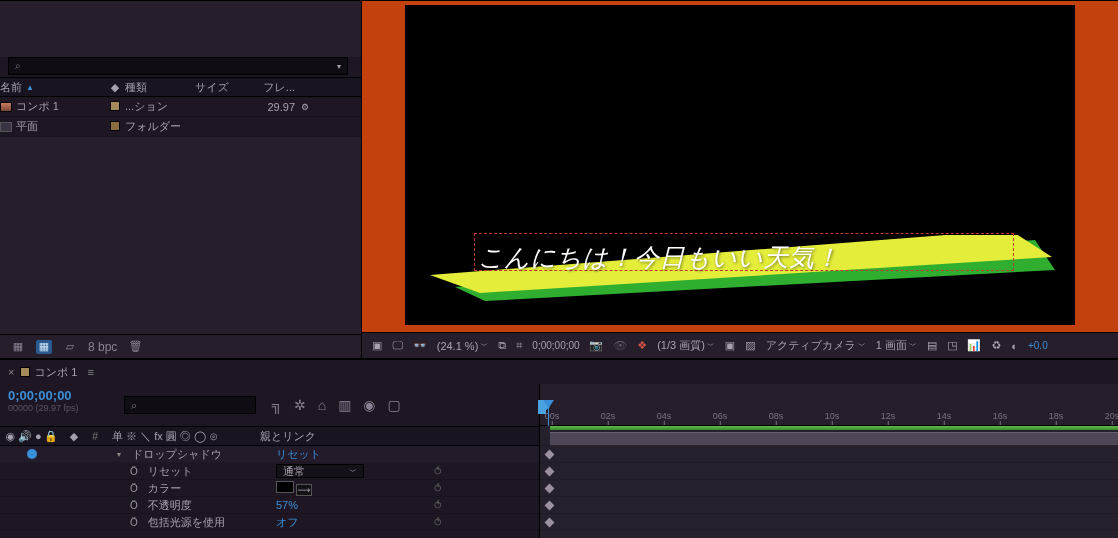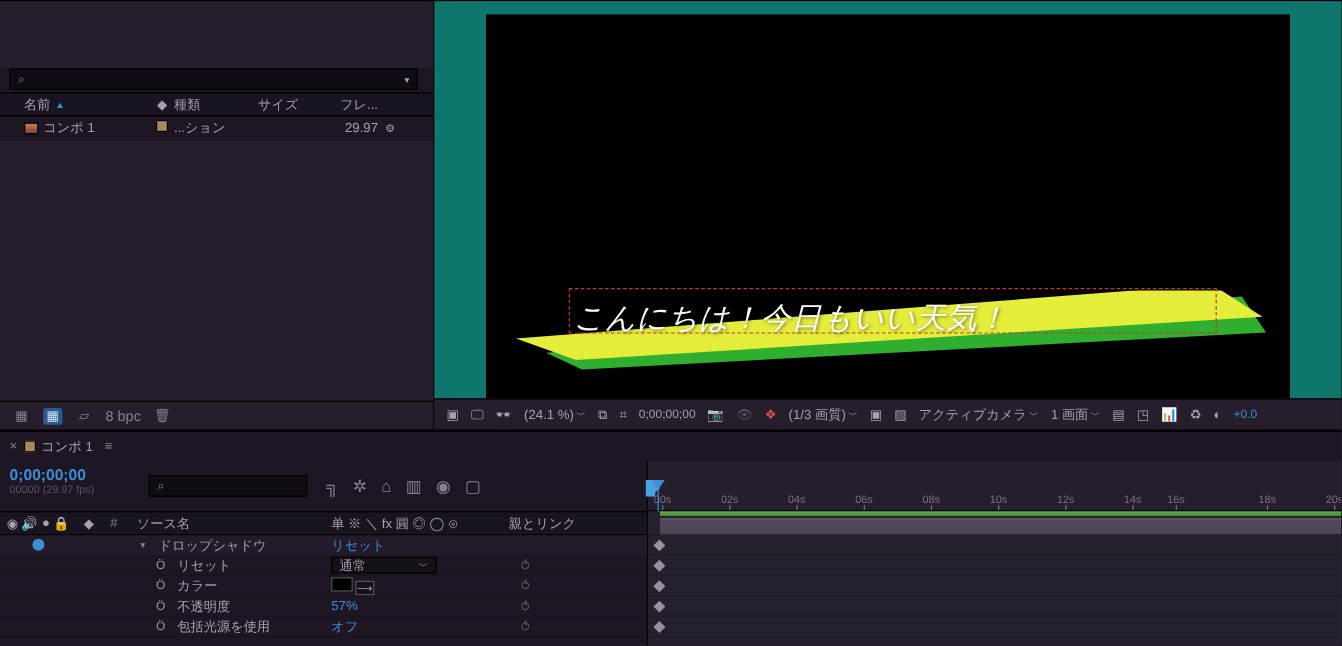--- a/index.html
+++ b/index.html
@@ -5,42 +5,42 @@
   * { box-sizing: border-box; margin: 0; padding: 0; font-family: "Hiragino Kaku Gothic Pro", "Yu Gothic", "Meiryo", sans-serif; font-size: 11px; color: #a8a0ad; }
   html, body { width: 1118px; height: 538px; background: #261e2b; overflow: hidden; }
   .root { display: flex; flex-direction: column; height: 100%; }
 
   
   .top { display: flex; height: 358px; }
   .project-panel { width: 362px; background: #1e1723; display: flex; flex-direction: column; border-right: 1px solid #000; border-top: 1px solid #000;}
   .project-spacer { height: 56px; background: #261e2b; }
   .project-search { margin: 0 8px 2px 8px; background: #0f0c14; border: 1px solid #000; height: 18px; display: flex; align-items: center; padding: 0 6px; width: 340px;}
   .project-search .mag { color:#777; font-size:10px; margin-right:4px;}
-  .project-header, .project-row { display: flex; align-items: center; height: 20px; padding: 0 20px; }
+  .project-header, .project-row { display: flex; align-items: center; height: 20px; padding: 0 0; }
   .project-header { background: #1a1420; border-top: 1px solid #000; border-bottom: 1px solid #000; }
   .project-row { border-bottom: 1px solid rgba(0,0,0,0.2); }
   .col-name { width: 105px; display:flex; align-items:center; gap:4px;}
   .col-arrow { color:#3a8fd9; font-size:8px;}
   .col-tag { width: 20px; text-align:center;}
   .col-type { width: 70px; }
   .col-size { width: 55px; padding-right:6px;}
   .col-frame { width: 45px; text-align:right;}
   .col-extra { width: 20px; text-align:center;}
   .icon-comp { width:12px; height:10px; background:linear-gradient(#c97a5d,#7a4636); border:1px solid #000; display:inline-block;}
   .icon-folder { width:12px; height:10px; background:#3b3342; border:1px solid #555; display:inline-block;}
   .label-sq { width:10px; height:10px; background:#a48a58; border:1px solid #000; display:inline-block;}
   .label-sq.brown { background:#8a6b3d;}
   .project-body { flex:1; background:#261e2b;}
   .project-footer { height: 24px; background: #261e2b; display:flex; align-items:center; gap:10px; padding: 0 10px; border-top:1px solid #000;}
   .pf-icon { width:16px; height:14px; display:flex; align-items:center; justify-content:center; font-size:11px; color:#8a8092;}
   .pf-icon.blue { background:#2a5a8f; color:#cfe3f2; border-radius:2px; padding:0 2px;}
 
   
   .viewer { flex:1; display:flex; flex-direction:column; border-top: 1px solid #000;}
-  .canvas-wrap { flex:1; background:#0f766e; display:flex; align-items:flex-end; justify-content:center; padding:4px 4px 0 4px;}
+  .canvas-wrap { flex:1; background:#c2410c; display:flex; align-items:flex-start; justify-content:center; padding:4px 4px 0 4px;}
   .canvas { width: 670px; height: 320px; background: #000; position:relative; overflow:hidden;}
   .telop-wrap { position:absolute; left: 25px; bottom: 20px; width: 625px; height: 70px;}
   .telop-bg { position:absolute; left:0; top:0; width:100%; height:100%;}
   .telop-text { position:absolute; left: 48px; top: 6px; font-size: 25px; font-style: italic; font-weight: 500; color: #fff; text-shadow: 1px 1px 3px rgba(0,0,0,.5); letter-spacing: .5px;}
   .telop-box { position:absolute; left:44px; top:-2px; width: 540px; height: 38px; border:1px dashed #c03830;}
   .viewer-controls { height: 26px; background: #261e2b; border-top:1px solid #000; display:flex; align-items:center; gap:2px; padding: 0 6px; white-space:nowrap;}
   .vc-item { display:flex; align-items:center; padding: 0 4px; height:18px; color:#a8a0ad;}
   .vc-item.txt { font-size:10px;}
   .vc-caret { font-size:8px; color:#a8a0ad; padding-left:2px;}
   .vc-blue { color:#3a8fd9;}
@@ -131,20 +131,31 @@
         <span class="col-name">
             <span class="icon-comp"></span>
             <span>コンポ 1</span>
           </span>
         <span class="col-tag"><span class="label-sq"></span></span>
         <span class="col-type">...ション</span>
         <span class="col-size"></span>
         <span class="col-frame">29.97</span>
         <span class="col-extra" style="font-size:9px;">⚙</span>
       </div>
+      <div class="project-row">
+        <span class="col-name">
+            <span class="icon-folder"></span>
+            <span>平面</span>
+          </span>
+        <span class="col-tag"><span class="label-sq brown"></span></span>
+        <span class="col-type">フォルダー</span>
+        <span class="col-size"></span>
+        <span class="col-frame"></span>
+        <span class="col-extra"></span>
+      </div>
       <div class="project-body"></div>
       <div class="project-footer">
         <span class="pf-icon">▦</span>
         <span class="pf-icon blue">▦</span>
         <span class="pf-icon">▱</span>
         <span class="pf-icon" style="width:auto;font-size:12px;">8 bpc</span>
         <span class="pf-icon">🗑</span>
       </div>
     </div>
 
@@ -234,21 +245,20 @@
 
         <div class="tl-cols-header">
           <div class="tl-eyecol">
             <span>◉</span>
             <span>🔊</span>
             <span>●</span>
             <span>🔒</span>
           </div>
           <div class="tl-labelcol">◆</div>
           <div class="tl-numcol">#</div>
-          <div class="tl-namecol">ソース名</div>
           <div class="tl-switchcol">单 ※ ＼ fx 圓 ◎ ◯ ⊙</div>
           <div class="tl-parentcol">親とリンク</div>
         </div>
 
         <div class="tl-row eff">
           <div class="tl-eyecol">
               <span class="eye-dot"></span>
             </div>
           <div class="tl-labelcol"></div>
             <div class="tl-numcol"></div>
@@ -323,21 +333,21 @@
           </div>
           <div class="ruler-labels" id="ruler-labels">
               <span class="ruler-tick" style="left: 12px;">00s</span>
               <span class="ruler-tick" style="left: 68px;">02s</span>
               <span class="ruler-tick" style="left: 124px;">04s</span>
               <span class="ruler-tick" style="left: 180px;">06s</span>
               <span class="ruler-tick" style="left: 236px;">08s</span>
               <span class="ruler-tick" style="left: 292px;">10s</span>
               <span class="ruler-tick" style="left: 348px;">12s</span>
               <span class="ruler-tick" style="left: 404px;">14s</span>
-              <span class="ruler-tick" style="left: 440px;">16s</span>
+              <span class="ruler-tick" style="left: 460px;">16s</span>
               <span class="ruler-tick" style="left: 516px;">18s</span>
               <span class="ruler-tick" style="left: 572px;">20s</span>
             </div>
           <div class="playhead"></div>
         </div>
         <div class="tl-tracks-area">
           <div class="bar-track"></div>
           <div class="tl-spacer-row"></div>
           <div class="kf-line">
               <span class="kf-diamond"></span>

